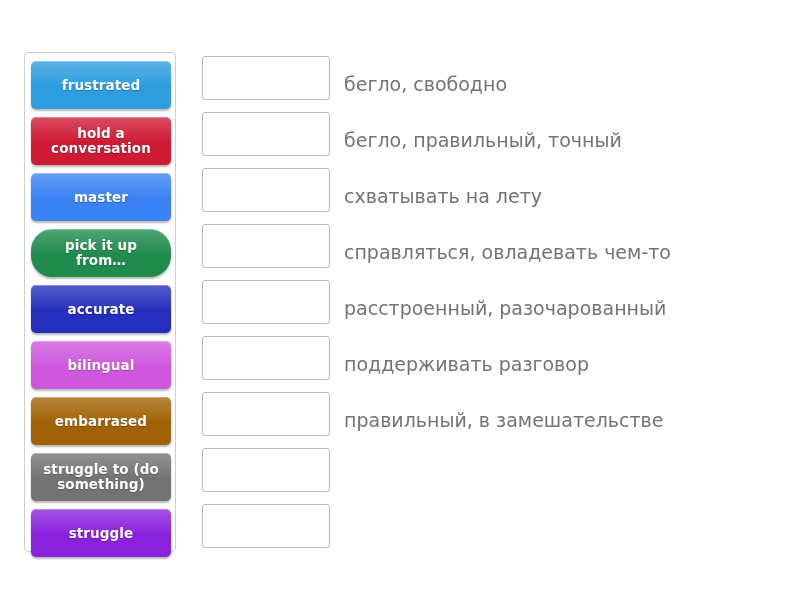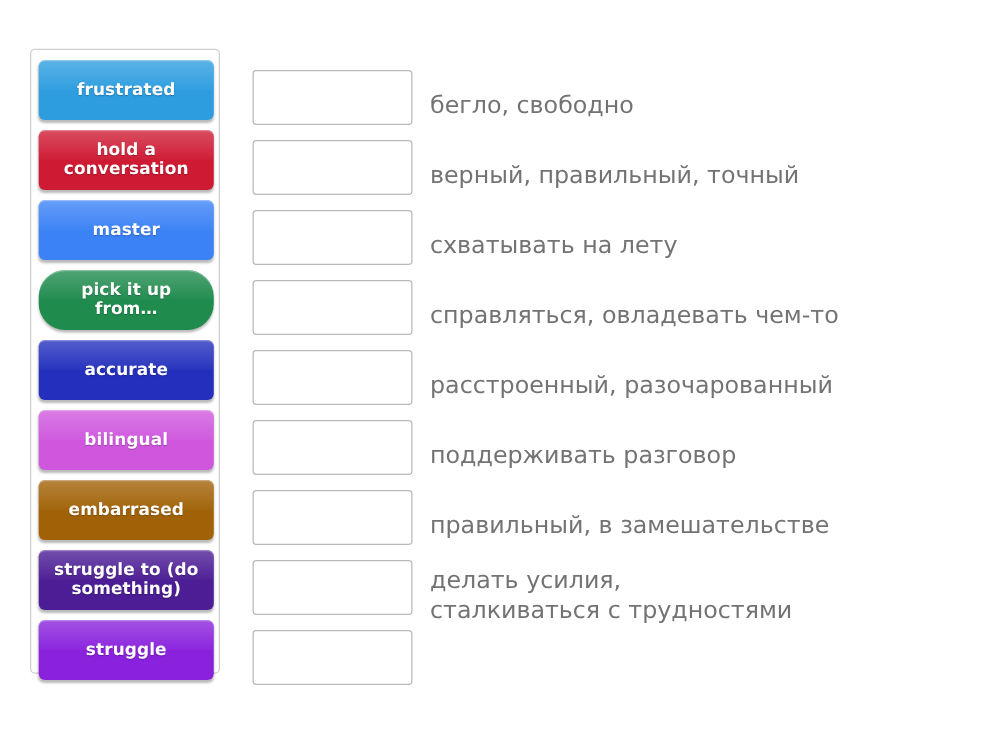--- a/index.html
+++ b/index.html
@@ -13,21 +13,21 @@
     background: #ffffff;
     font-family: "DejaVu Sans", "Liberation Sans", sans-serif;
     overflow: hidden;
     position: relative;
   }
 
   
   #tile-panel {
     position: absolute;
     left: 24px;
-    top: 39px;
+    top: 52px;
     width: 152px;
     height: 500px;
     box-sizing: border-box;
     border: 1px solid #cfcfcf;
     border-radius: 4px;
     background: #ffffff;
     padding: 8px 6px;
   }
 
   .tile {
@@ -127,21 +127,21 @@
     </div>
     <div class="tile" style="background: rgb(36, 48, 189);">
       <span class="tile-label" style="white-space: pre-line;">accurate</span>
     </div>
     <div class="tile" style="background: rgb(207, 87, 222);">
       <span class="tile-label" style="white-space: pre-line;">bilingual</span>
     </div>
     <div class="tile" style="background: #a16207;">
       <span class="tile-label" style="white-space: pre-line;">embarrased</span>
     </div>
-    <div class="tile" style="background: #4c1d95;">
+    <div class="tile" style="background: #737373;">
       <span class="tile-label" style="white-space: pre-line;">struggle to (do
 something)</span>
     </div>
     <div class="tile" style="background: rgb(138, 34, 221);">
       <span class="tile-label" style="white-space: pre-line;">struggle</span>
     </div>
   </div>
 
 <div id="dropzone-column">
     <div class="drop-row">
@@ -171,34 +171,30 @@
     <div class="drop-row">
       <div class="dropbox"></div>
     </div>
   </div>
 
 <div id="definition-column">
     <div class="def-row">
       <div class="def-text">бегло, свободно</div>
     </div>
     <div class="def-row">
-      <div class="def-text">верный, правильный, точный</div>
+      <div class="def-text">бегло, правильный, точный</div>
     </div>
     <div class="def-row">
       <div class="def-text">схватывать на лету</div>
     </div>
     <div class="def-row">
       <div class="def-text">справляться, овладевать чем-то</div>
     </div>
     <div class="def-row">
       <div class="def-text">расстроенный, разочарованный</div>
     </div>
     <div class="def-row">
       <div class="def-text">поддерживать разговор</div>
     </div>
     <div class="def-row">
       <div class="def-text">правильный, в замешательстве</div>
     </div>
-    <div class="def-row two-line">
-      <div class="def-text">делать усилия,
-сталкиваться с трудностями</div>
-    </div>
   </div>
 
 </body></html>

